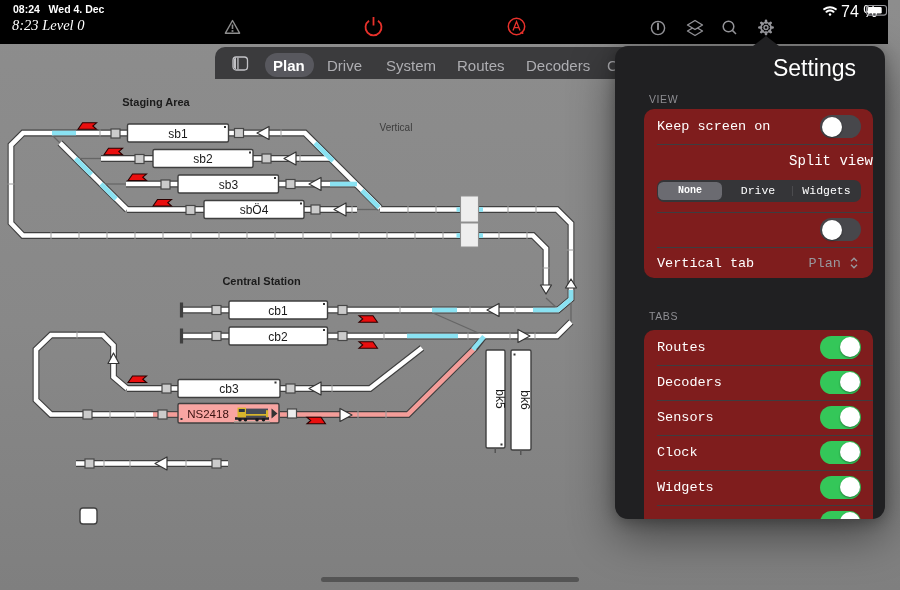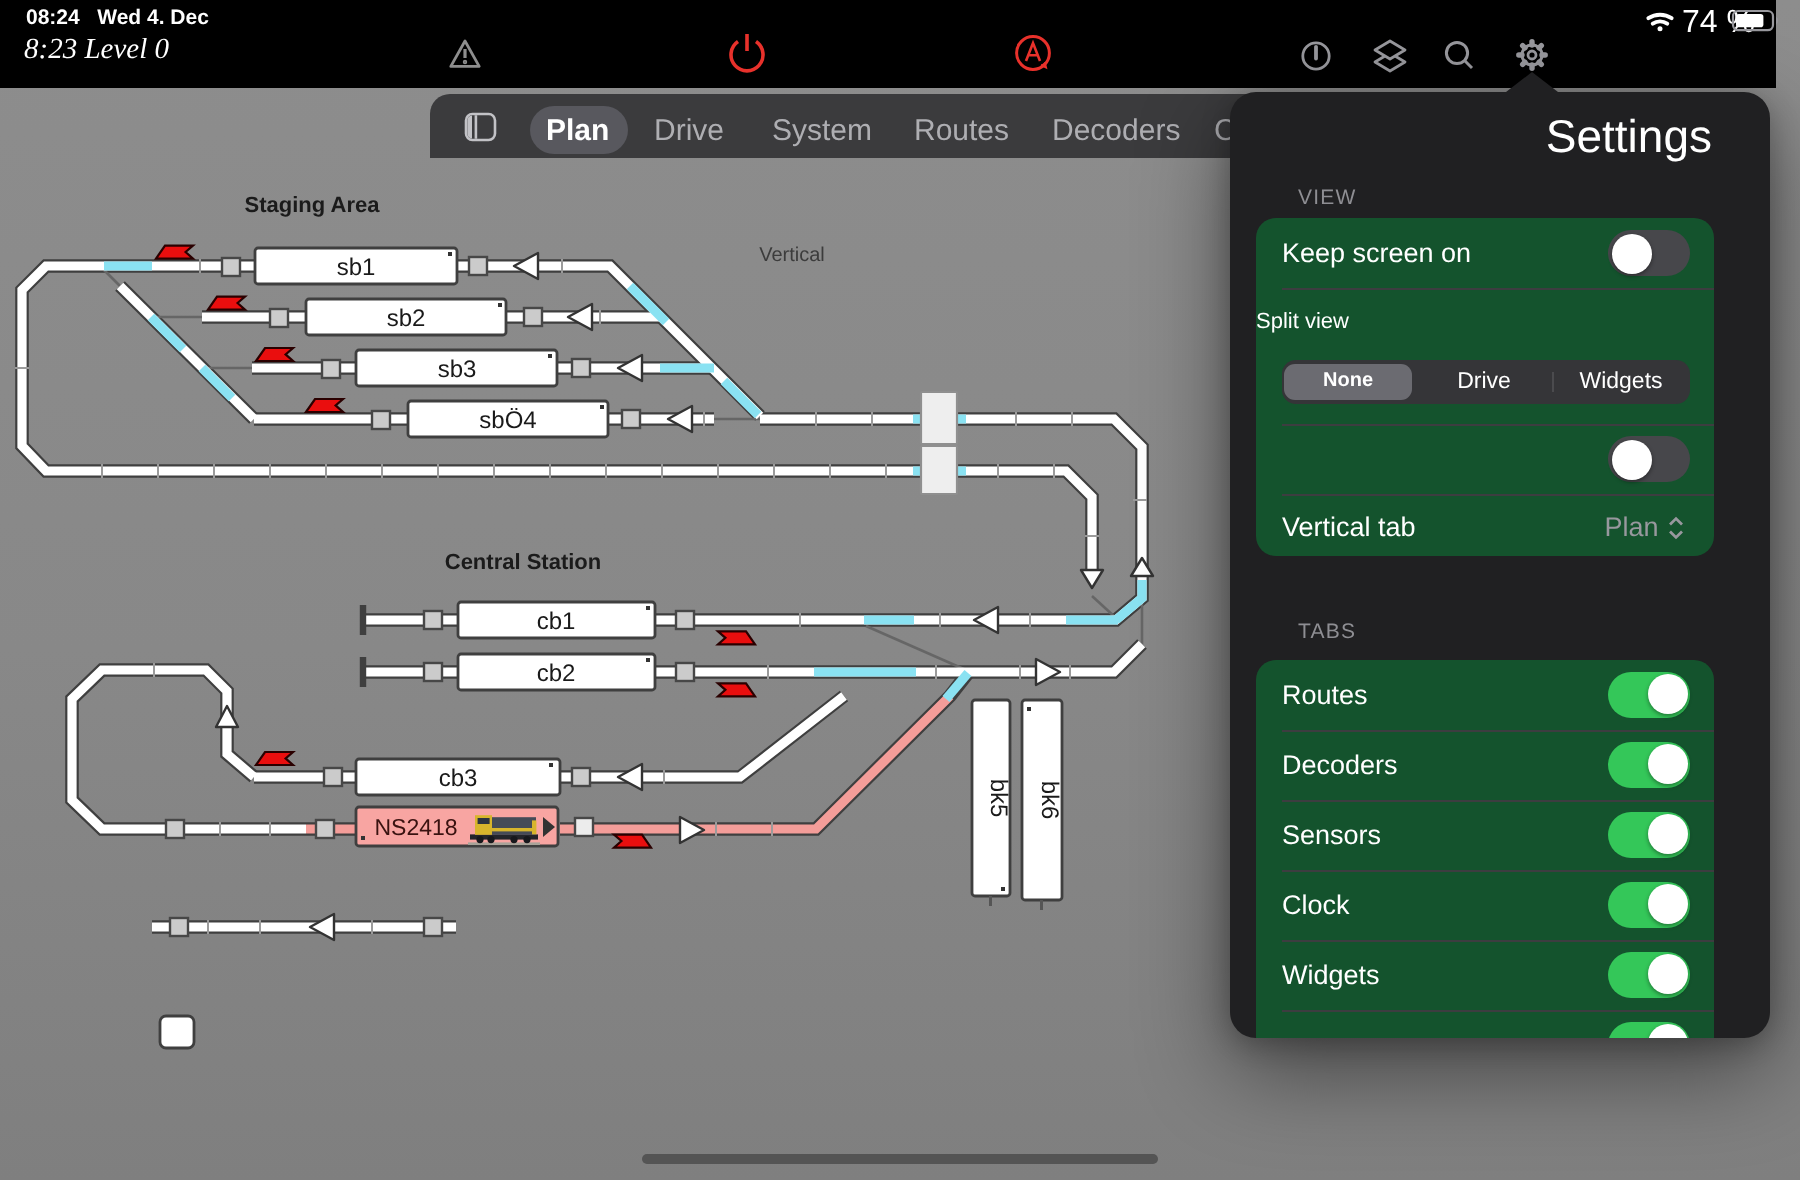--- a/index.html
+++ b/index.html
@@ -11,21 +11,21 @@
       background:#3b3b3d;border-radius:10px 10px 0 0;z-index:5;overflow:hidden;}
   .tab{position:absolute;top:2px;height:32px;line-height:33px;color:#aeaeb2;font-size:15px;}
   #pill{position:absolute;left:50px;top:6px;width:49px;height:24px;background:#58585e;border-radius:12px;}
   #planSvg{position:absolute;left:0;top:0;z-index:1;}
   #pop{position:absolute;left:615px;top:46px;width:269.5px;height:473px;background:#202022;
        border-radius:13px;z-index:40;box-shadow:0 16px 46px rgba(0,0,0,.47),0 3px 14px rgba(0,0,0,.25);overflow:hidden;}
   #poparrow{position:absolute;left:753px;top:36px;z-index:41;width:0;height:0;
        border-left:13px solid transparent;border-right:13px solid transparent;border-bottom:10px solid #202022;}
   .ptitle{position:absolute;left:0;width:241px;text-align:right;top:9px;color:#fff;font-size:23px;}
   .seclab{position:absolute;left:34px;color:#8e8e93;font-size:10.5px;letter-spacing:.6px;}
-  .card{position:absolute;left:13px;width:229px;background:#14532d;border-radius:10px;}
+  .card{position:absolute;left:29px;width:229px;background:#7f1d1d;border-radius:10px;font-family:Liberation Mono, monospace;}
   .rowlab{position:absolute;left:13px;color:#fff;font-size:13.5px;}
   .sep{position:absolute;left:13px;right:0;height:1px;background:#3d3d40;}
   .tog{position:absolute;right:12px;width:41px;height:23px;border-radius:12px;background:#47474b;}
   .tog.on{background:#34c759;}
   .knob{position:absolute;top:1.5px;left:1.5px;width:20px;height:20px;border-radius:50%;background:#fff;box-shadow:0 1px 2px rgba(0,0,0,.4);}
   .tog.on .knob{left:auto;right:1.5px;}
   .home{position:absolute;left:321px;top:577px;width:258px;height:5px;border-radius:3px;background:#545454;z-index:20;}
 </style>
 </head>
 <body>
@@ -310,21 +310,21 @@
 <div id="pop">
   <div class="ptitle">Settings</div>
   <div class="seclab" style="top:47px;">VIEW</div>
 
   <div class="card" style="top:63px;height:169px;">
     <div class="rowlab" style="top:0;line-height:35px;">Keep screen on</div>
     <div class="tog" style="top:6px;">
         <div class="knob"></div>
       </div>
     <div class="sep" style="top:35px;"></div>
-    <div style="position:absolute;left:0;width:229px;top:35px;height:32px;line-height:34px;text-align:left;color:#fff;font-size:11px;">Split view</div>
+    <div style="position:absolute;left:0;width:229px;top:35px;height:32px;line-height:34px;text-align:right;color:#fff;font-size:14px;">Split view</div>
     <div style="position:absolute;left:12.5px;top:71px;width:204px;height:21.5px;background:#353538;border-radius:7px;">
       <div style="position:absolute;left:1.5px;top:1.5px;width:64px;height:18.5px;background:#6b6b71;border-radius:5.5px;"></div>
       <div style="position:absolute;left:0;top:0;width:67px;height:21.5px;line-height:22px;text-align:center;color:#fff;font-size:10px;font-weight:bold;">None</div>
       <div style="position:absolute;left:67px;top:0;width:69px;height:21.5px;line-height:22px;text-align:center;color:#fff;font-size:11.5px;">Drive</div>
       <div style="position:absolute;left:136px;top:0;width:68px;height:21.5px;line-height:22px;text-align:center;color:#fff;font-size:11.5px;">Widgets</div>
       <div style="position:absolute;left:135.5px;top:5.5px;width:1px;height:10.5px;background:#4b4b4e;"></div>
     </div>
     <div class="sep" style="top:102.5px;"></div>
     <div class="tog" style="top:109px;">
         <div class="knob"></div>

